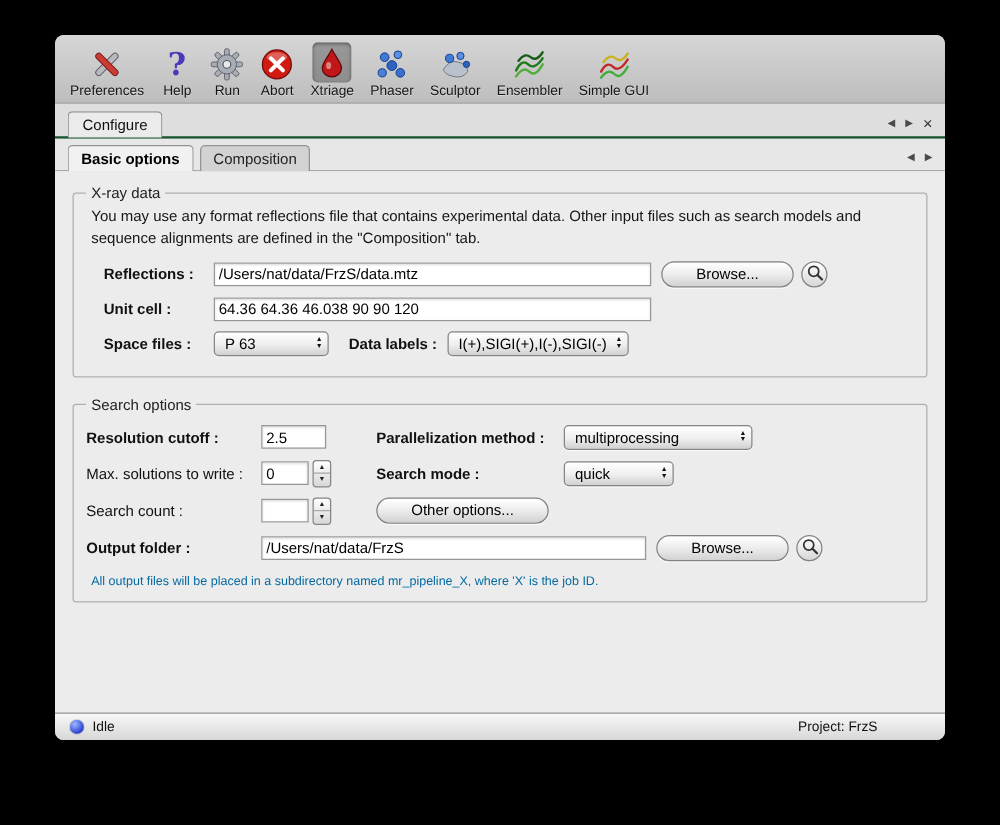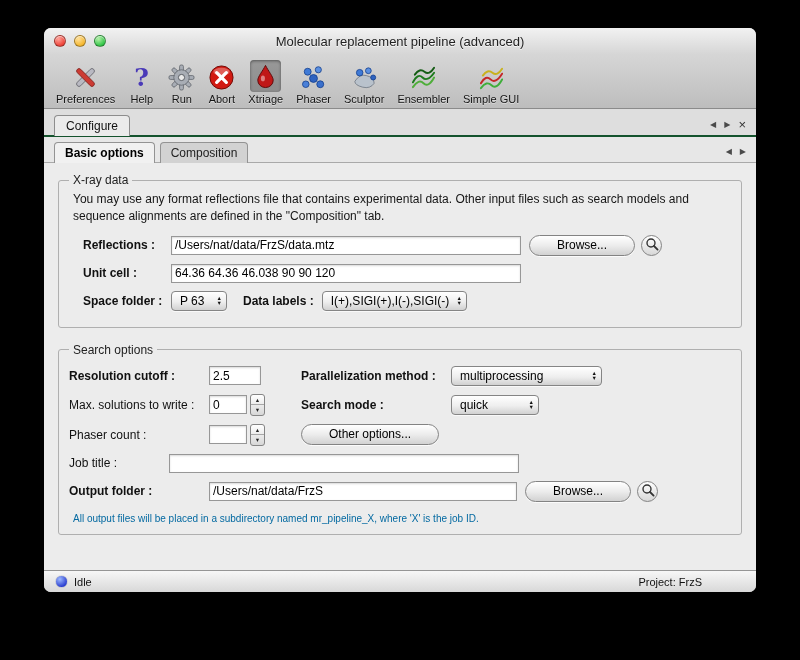--- a/index.html
+++ b/index.html
@@ -59,48 +59,40 @@
   .aqua-btn {font:12px "Liberation Sans",sans-serif; color:#000; margin-left:8px; padding:2px 27px 3px;
     border:1px solid #838383; border-radius:11px;
     background:linear-gradient(#ffffff,#ececec 50%,#d2d2d2); box-shadow:0 1px 0 rgba(255,255,255,.8);}
   .round-btn {width:21px; height:21px; margin-left:6px; border-radius:50%; border:1px solid #838383;
     background:linear-gradient(#ffffff,#d7d7d7); display:inline-flex; align-items:center;
     justify-content:center; padding:0;}
   .popup {display:inline-flex; align-items:center; height:20px; border:1px solid #858585; border-radius:4px;
     background:linear-gradient(#ffffff,#eeeeee 55%,#d1d1d1); padding:0 4px 0 8px; font-size:12px;
     color:#000; box-shadow:0 1px 0 rgba(255,255,255,.7); box-sizing:border-box;}
   .popup.sb {justify-content:space-between;}
-  .pw70{width:56px;} .pw132{width:151px;} .pw86{width:88px;}
+  .pw70{width:92px;} .pw132{width:151px;} .pw86{width:88px;}
   .arrows {display:flex; flex-direction:column; margin-left:7px; line-height:4.5px; font-size:5.5px; color:#111;}
   .stepper {width:13px; height:20px; margin-left:3px; border:1px solid #858585; border-radius:3px;
     background:linear-gradient(#ffffff,#d7d7d7); display:inline-flex; flex-direction:column; overflow:hidden;}
   .stepper > span {flex:1; font-size:5.5px; color:#222; display:flex; align-items:center; justify-content:center;}
   .step-up {border-bottom:1px solid #a8a8a8;}
   .footnote {font-size:10px; color:#0369a1; margin:11px 4px 2px;}
 
   
   .statusbar {flex:0 0 21px; border-top:1px solid #959595; background:linear-gradient(#f7f7f7,#d8d8d8);
     display:flex; align-items:center; padding:0 12px; font-size:11px; color:#111;}
   .dot {width:11px; height:11px; border-radius:50%; margin-right:7px;
     background:radial-gradient(circle at 35% 30%, #9db9ff, #2b3fd0 72%); box-shadow:0 0 1px #001a66;}
   .proj {margin-left:auto; margin-right:42px;}
 </style>
 </head>
 <body>
 
 <div class="window">
 
-  <div class="titlebar">
-    <div class="lights">
-      <span class="light red"></span>
-      <span class="light yellow"></span>
-      <span class="light green"></span>
-    </div>
-    <div class="title">Molecular replacement pipeline (advanced)</div>
-  </div>
 
   <div class="toolbar">
     <div class="tbitem">
       <span class="tbicon">
         <svg width="27" height="27" viewBox="0 0 28 28">
           <rect x="2" y="11.5" width="24" height="5" rx="2.5" fill="#b9b9c2" stroke="#5f5f66" stroke-width="0.8" transform="rotate(-45 14 14)"></rect>
           <rect x="2" y="11.5" width="24" height="5" rx="2.5" fill="#cc3b33" stroke="#7a1f1a" stroke-width="0.8" transform="rotate(45 14 14)"></rect>
         </svg>
       </span>
       <span class="tblabel">Preferences</span>
@@ -231,21 +223,21 @@
           </span>
         </button>
       </div>
 
       <div class="frow">
         <span class="lbl b w88">Unit cell :</span>
         <input class="txt" style="width: 350px;" value="64.36 64.36 46.038 90 90 120">
       </div>
 
       <div class="frow">
-        <span class="lbl b w88">Space folder :</span>
+        <span class="lbl b w88">Space files :</span>
         <div class="popup sb pw70">
           <span>P 63</span>
           <span class="arrows">
             <span>▲</span>
               <span>▼</span>
           </span>
         </div>
         <span class="lbl b" style="margin-left:16px; margin-right:8px;">Data labels :</span>
         <div class="popup">
           <span>I(+),SIGI(+),I(-),SIGI(-)</span>
@@ -289,35 +281,31 @@
         <div class="popup sb pw86">
           <span>quick</span>
           <span class="arrows">
             <span>▲</span>
               <span>▼</span>
           </span>
         </div>
       </div>
 
       <div class="frow">
-        <span class="lbl w140">Phaser count :</span>
+        <span class="lbl w140">Search count :</span>
         <span class="fieldarea">
           <input class="txt" style="width: 38px;" value="">
           <span class="stepper">
             <span class="step-up">▲</span>
             <span>▼</span>
           </span>
         </span>
         <button class="aqua-btn" style="margin-left:0">Other options...</button>
       </div>
 
-      <div class="frow">
-        <span class="lbl w100">Job title :</span>
-        <input class="txt" style="width: 350px;" value="">
-      </div>
 
       <div class="frow">
         <span class="lbl b w140">Output folder :</span>
         <input class="txt" style="width: 308px;" value="/Users/nat/data/FrzS">
         <button class="aqua-btn">Browse...</button>
         <button class="round-btn">
           <span>
             <svg width="14" height="14" viewBox="0 0 14 14">
               <circle cx="6" cy="6" r="4" fill="none" stroke="#333" stroke-width="1.4"></circle>
               <line x1="9" y1="9" x2="12.6" y2="12.6" stroke="#333" stroke-width="1.8" stroke-linecap="round"></line>

